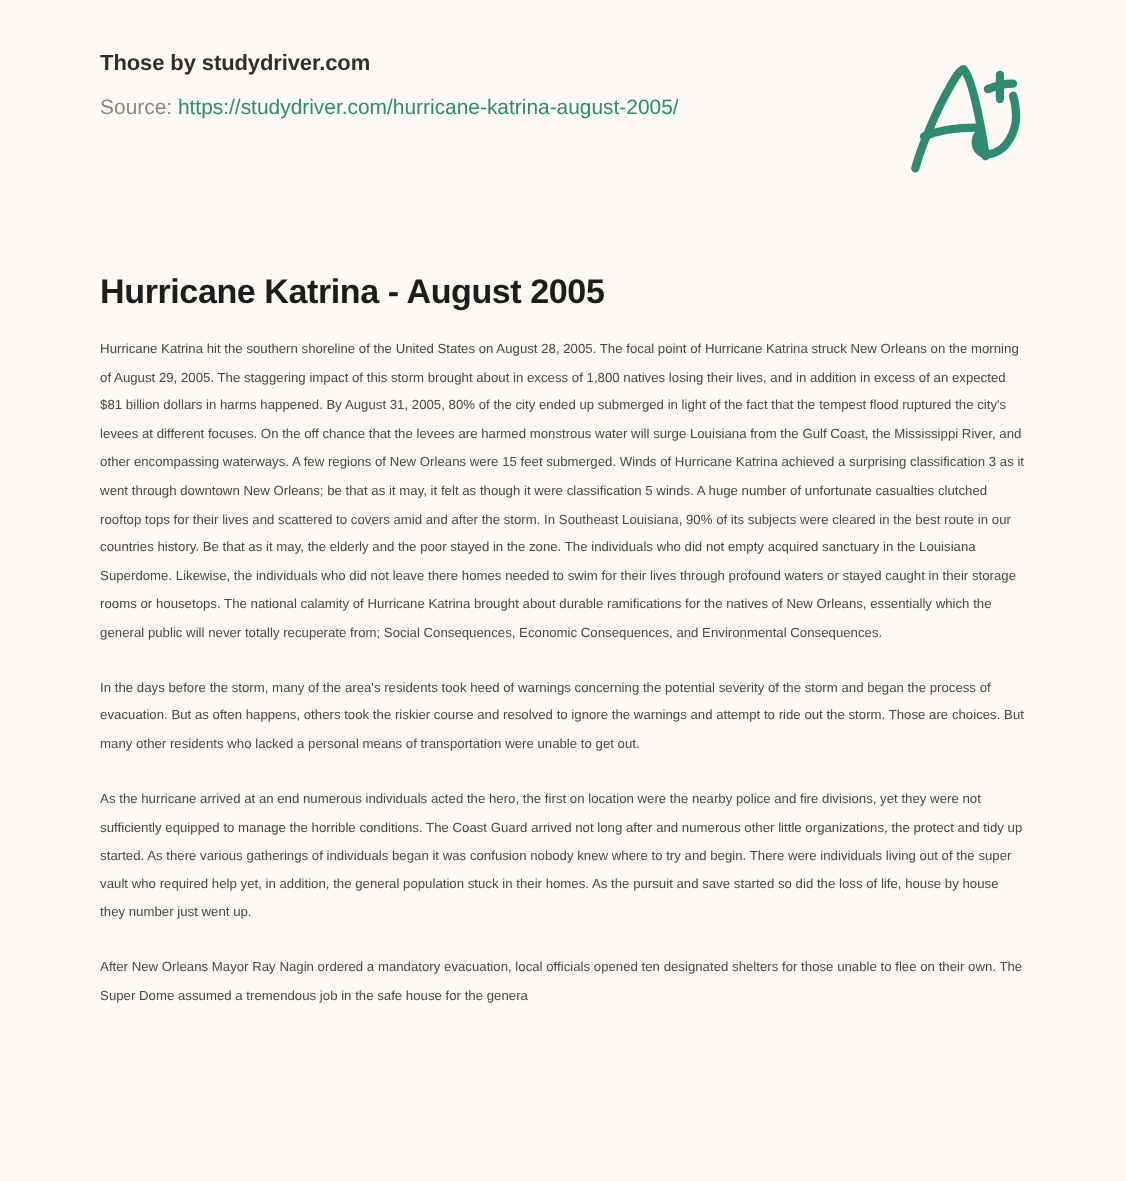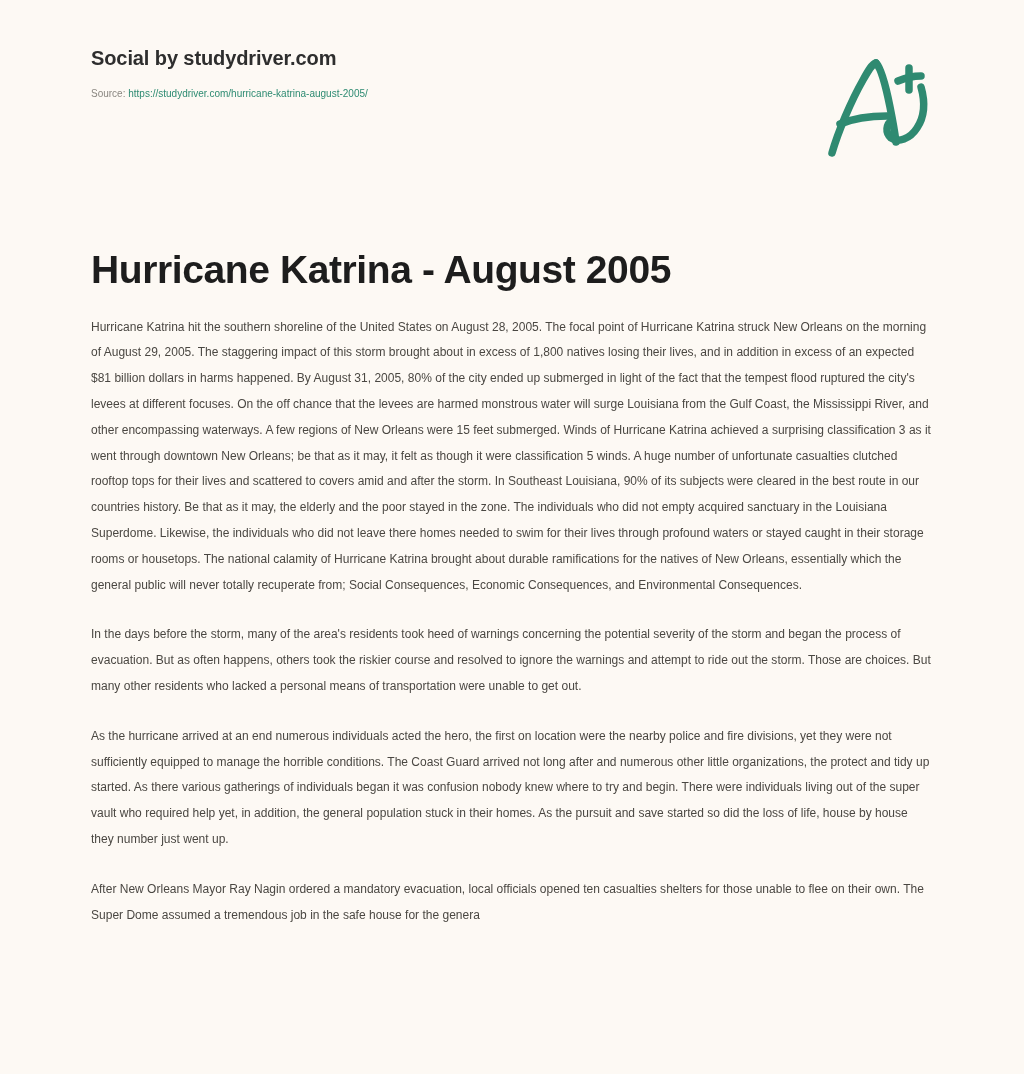--- a/index.html
+++ b/index.html
@@ -48,21 +48,21 @@
     font-weight: bold;
     color: #2e2e2e;
     letter-spacing: -0.1px;
     line-height: 1.2;
     margin: 0;
     white-space: nowrap;
   }
 
   .source-line {
     margin-top: 17px;
-    font-size: 10px;
+    font-size: 19px;
     color: #8a8780;
     line-height: 1.3;
     white-space: nowrap;
     text-align: right;
   }
 
   .source-label {
     color: #8a8780;
   }
 
@@ -87,21 +87,21 @@
 
   
   .article {
     position: absolute;
     top: 246px;
     left: 91px;
     width: 842px;
   }
 
   .article-title {
-    font-size: 39px;
+    font-size: 31px;
     font-weight: bold;
     color: #1d1d1d;
     letter-spacing: -0.4px;
     line-height: 1.22;
     margin: 0 0 21px 0;
   }
 
   .article-body p {
     margin: 0 0 24px 0;
     font-size: 12px;
@@ -117,21 +117,21 @@
 </style>
 </head>
 <body>
 
 <div class="page">
 
   <div class="doc-header">
     <div class="header-row">
 
       <div class="header-text">
-        <div class="byline">Social by studydriver.com</div>
+        <div class="byline">Those by studydriver.com</div>
 
         <div class="source-line">
           <span class="source-label">Source:</span>
           <a class="source-url" href="#">https://studydriver.com/hurricane-katrina-august-2005/</a>
         </div>
       </div>
 
       <div class="logo-wrap">
         <svg viewBox="0 0 120 104" xmlns="http://www.w3.org/2000/svg">
           <g fill="none" stroke="#2f8a71" stroke-width="7.5" stroke-linecap="round" stroke-linejoin="round">
@@ -154,17 +154,17 @@
     </div>
   </div>
 
   <div class="article">
     <h1 class="article-title">Hurricane Katrina - August 2005</h1>
 
     <div class="article-body">
       <p>Hurricane Katrina hit the southern shoreline of the United States on August 28, 2005. The focal point of Hurricane Katrina struck New Orleans on the morning of August 29, 2005. The staggering impact of this storm brought about in excess of 1,800 natives losing their lives, and in addition in excess of an expected $81 billion dollars in harms happened. By August 31, 2005, 80% of the city ended up submerged in light of the fact that the tempest flood ruptured the city's levees at different focuses. On the off chance that the levees are harmed monstrous water will surge Louisiana from the Gulf Coast, the Mississippi River, and other encompassing waterways. A few regions of New Orleans were 15 feet submerged. Winds of Hurricane Katrina achieved a surprising classification 3 as it went through downtown New Orleans; be that as it may, it felt as though it were classification 5 winds. A huge number of unfortunate casualties clutched rooftop tops for their lives and scattered to covers amid and after the storm. In Southeast Louisiana, 90% of its subjects were cleared in the best route in our countries history. Be that as it may, the elderly and the poor stayed in the zone. The individuals who did not empty acquired sanctuary in the Louisiana Superdome. Likewise, the individuals who did not leave there homes needed to swim for their lives through profound waters or stayed caught in their storage rooms or housetops. The national calamity of Hurricane Katrina brought about durable ramifications for the natives of New Orleans, essentially which the general public will never totally recuperate from; Social Consequences, Economic Consequences, and Environmental Consequences.</p>
       <p>In the days before the storm, many of the area's residents took heed of warnings concerning the potential severity of the storm and began the process of evacuation. But as often happens, others took the riskier course and resolved to ignore the warnings and attempt to ride out the storm. Those are choices. But many other residents who lacked a personal means of transportation were unable to get out.</p>
       <p>As the hurricane arrived at an end numerous individuals acted the hero, the first on location were the nearby police and fire divisions, yet they were not sufficiently equipped to manage the horrible conditions. The Coast Guard arrived not long after and numerous other little organizations, the protect and tidy up started. As there various gatherings of individuals began it was confusion nobody knew where to try and begin. There were individuals living out of the super vault who required help yet, in addition, the general population stuck in their homes. As the pursuit and save started so did the loss of life, house by house they number just went up.</p>
-      <p>After New Orleans Mayor Ray Nagin ordered a mandatory evacuation, local officials opened ten casualties shelters for those unable to flee on their own. The Super Dome assumed a tremendous job in the safe house for the genera</p>
+      <p>After New Orleans Mayor Ray Nagin ordered a mandatory evacuation, local officials opened ten designated shelters for those unable to flee on their own. The Super Dome assumed a tremendous job in the safe house for the genera</p>
     </div>
   </div>
 
 </div>
 
 </body></html>

